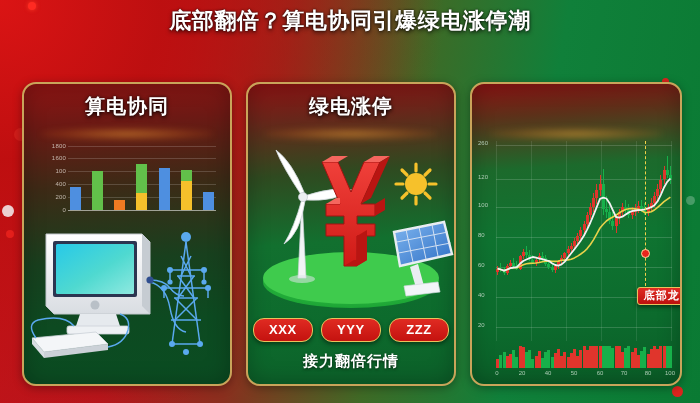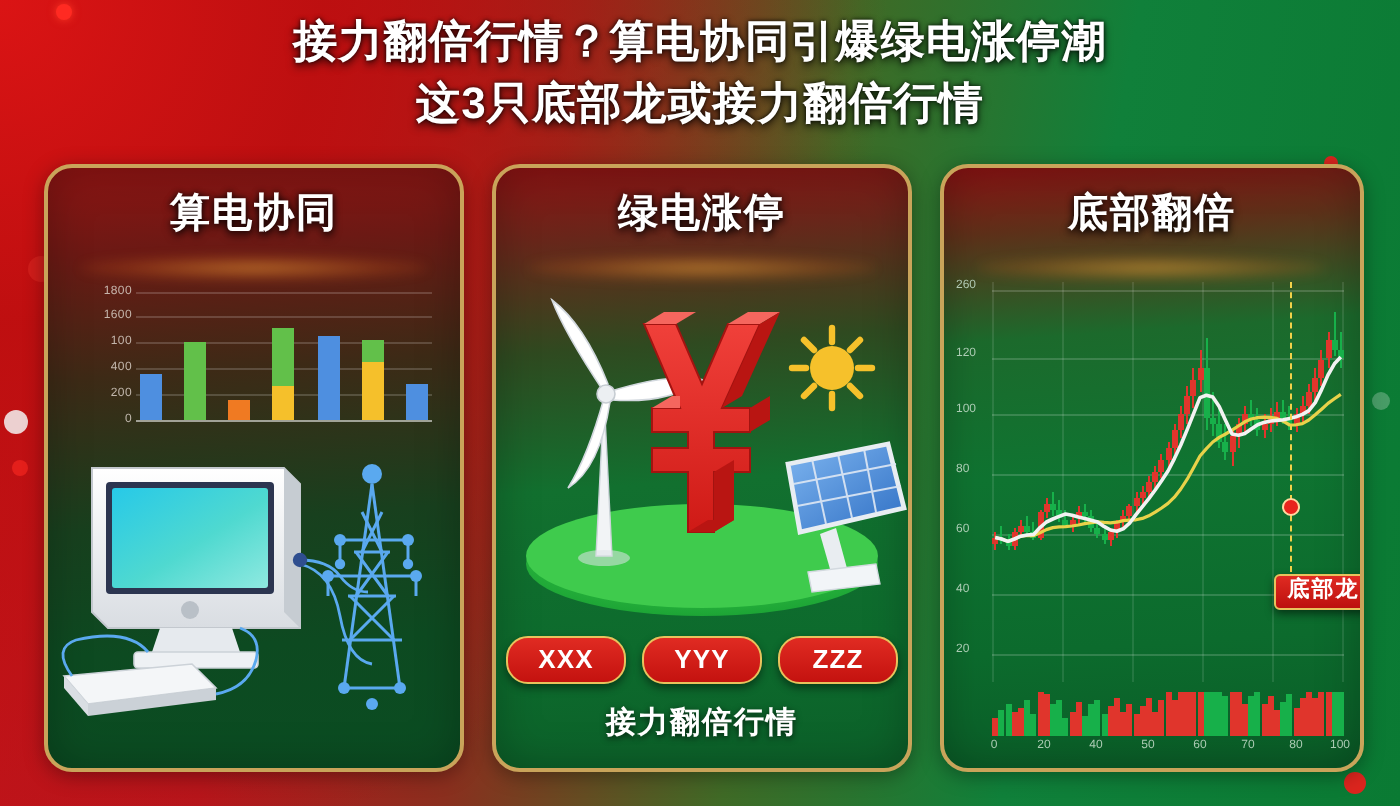--- a/index.html
+++ b/index.html
@@ -145,22 +145,21 @@
   <div class="dot" style="left:14px;top:128px;width:13px;height:13px;background:#d4201c;opacity:.85;"></div>
   <div class="dot" style="left:2px;top:205px;width:12px;height:12px;background:#f1e6e6;opacity:.9;"></div>
   <div class="dot" style="left:6px;top:230px;width:8px;height:8px;background:#e8211d;opacity:.9;"></div>
   <div class="dot" style="left:212px;top:378px;width:7px;height:7px;background:#e8211d;opacity:.95;"></div>
   <div class="dot" style="left:662px;top:78px;width:7px;height:7px;background:#e8211d;opacity:.95;"></div>
   <div class="dot" style="left:664px;top:370px;width:13px;height:13px;background:#b2201c;opacity:.9;"></div>
   <div class="dot" style="left:672px;top:386px;width:11px;height:11px;background:#e8211d;opacity:.95;"></div>
   <div class="dot" style="left:686px;top:196px;width:9px;height:9px;background:rgba(255,255,255,.25);"></div>
 
   <div class="headline">
-    <div class="l1">接力翻倍行情？算电协同引爆绿电涨停潮</div>
-    <div class="l2">这3只底部龙或接力翻倍行情</div>
+    <div class="l1">底部翻倍？算电协同引爆绿电涨停潮</div>
   </div>
 
   <div class="cards">
 
     <div class="card c2">
       <div class="card-title">绿电涨停</div>
       <div class="title-glow"></div>
 
       <div class="illus2">
         <svg width="206" height="180" viewBox="0 0 206 180">
@@ -350,21 +349,20 @@
               <circle cx="180" cy="56" r="2.6"></circle>
             <circle cx="148" cy="118" r="3"></circle>
               <circle cx="176" cy="118" r="3"></circle>
             <circle cx="162" cy="126" r="3"></circle>
           </g>
         </svg>
       </div>
     </div>
 
     <div class="card c3">
-      <div class="card-title">底部翻倍</div>
       <div class="title-glow"></div>
 
       <div class="kchart">
         <div class="k-ylabels">
           <span style="top:4px">260</span>
           <span style="top:38px">120</span>
           <span style="top:66px">100</span>
           <span style="top:96px">80</span>
           <span style="top:126px">60</span>
           <span style="top:156px">40</span>

